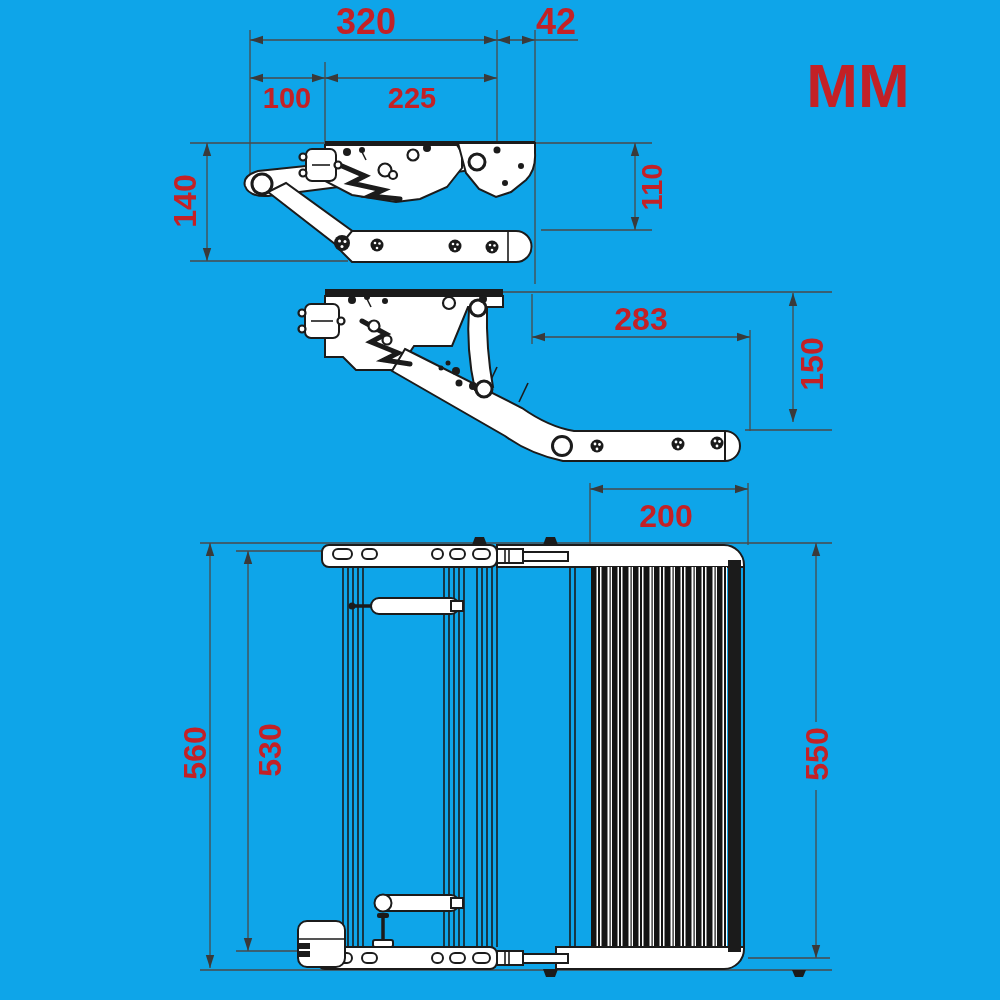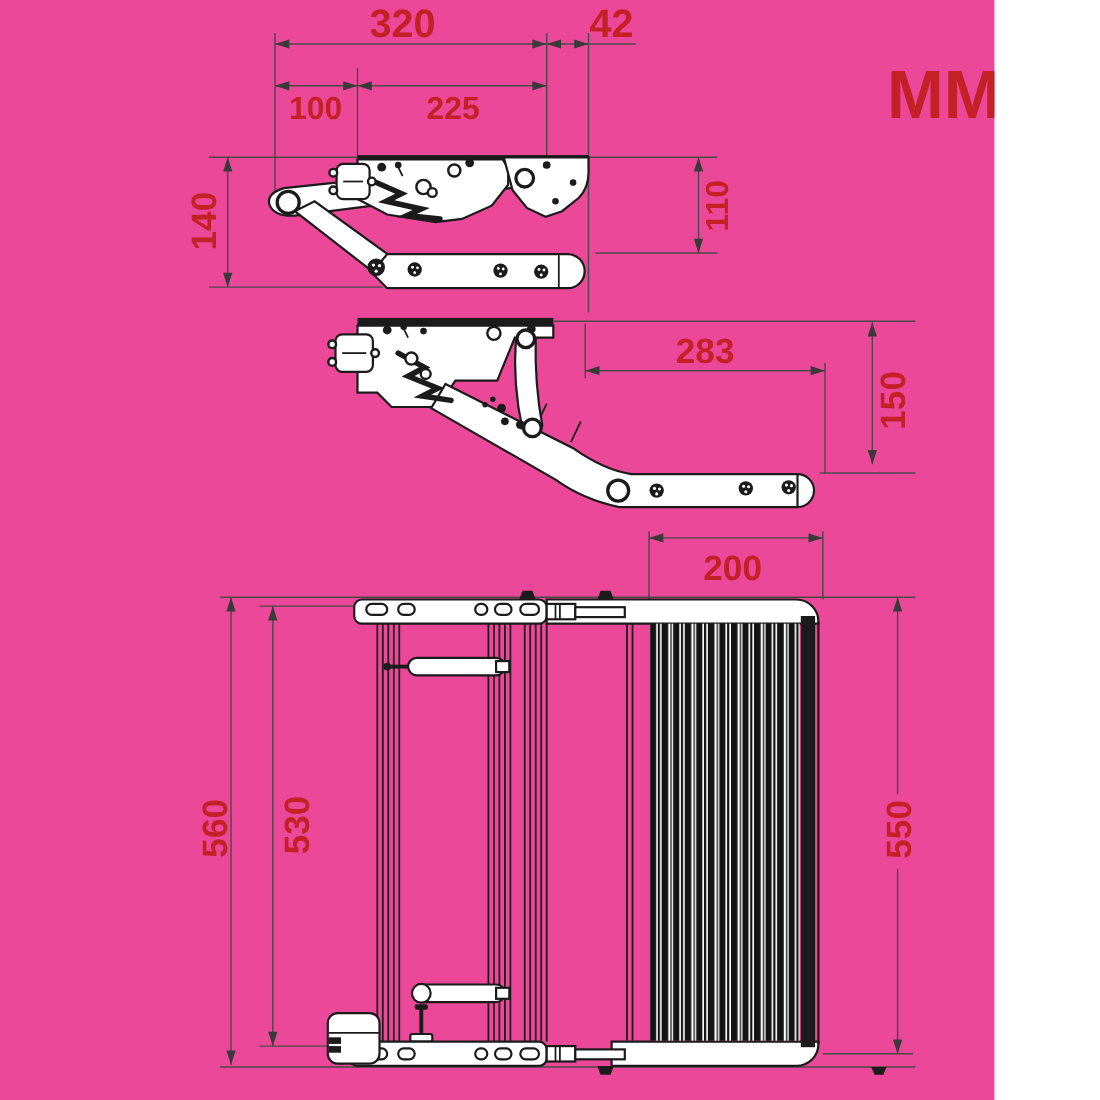--- a/index.html
+++ b/index.html
@@ -1,16 +1,16 @@
 <!DOCTYPE html>
 <html><head>
 <meta charset="utf-8">
 <style>
   html,body{margin:0;padding:0;background:#ffffff;}
-  .page{width:904px;height:1000px;background:#ec4899;position:relative;overflow:hidden;}
+  .page{width:1000px;height:1000px;background:#0ea5e9;position:relative;overflow:hidden;}
   svg{display:block;}
   
   .dl{stroke:#4a4a4a;stroke-width:1.3;fill:none;}
   
   .ar{fill:#3a3a3a;stroke:none;}
   
   .o2{stroke:#1b1b1b;stroke-width:2;fill:#ffffff;}
   .o2n{stroke:#1b1b1b;stroke-width:2;fill:none;}
   .o15{stroke:#1b1b1b;stroke-width:1.6;fill:none;}
   .fdk{fill:#1b1b1b;stroke:none;}

